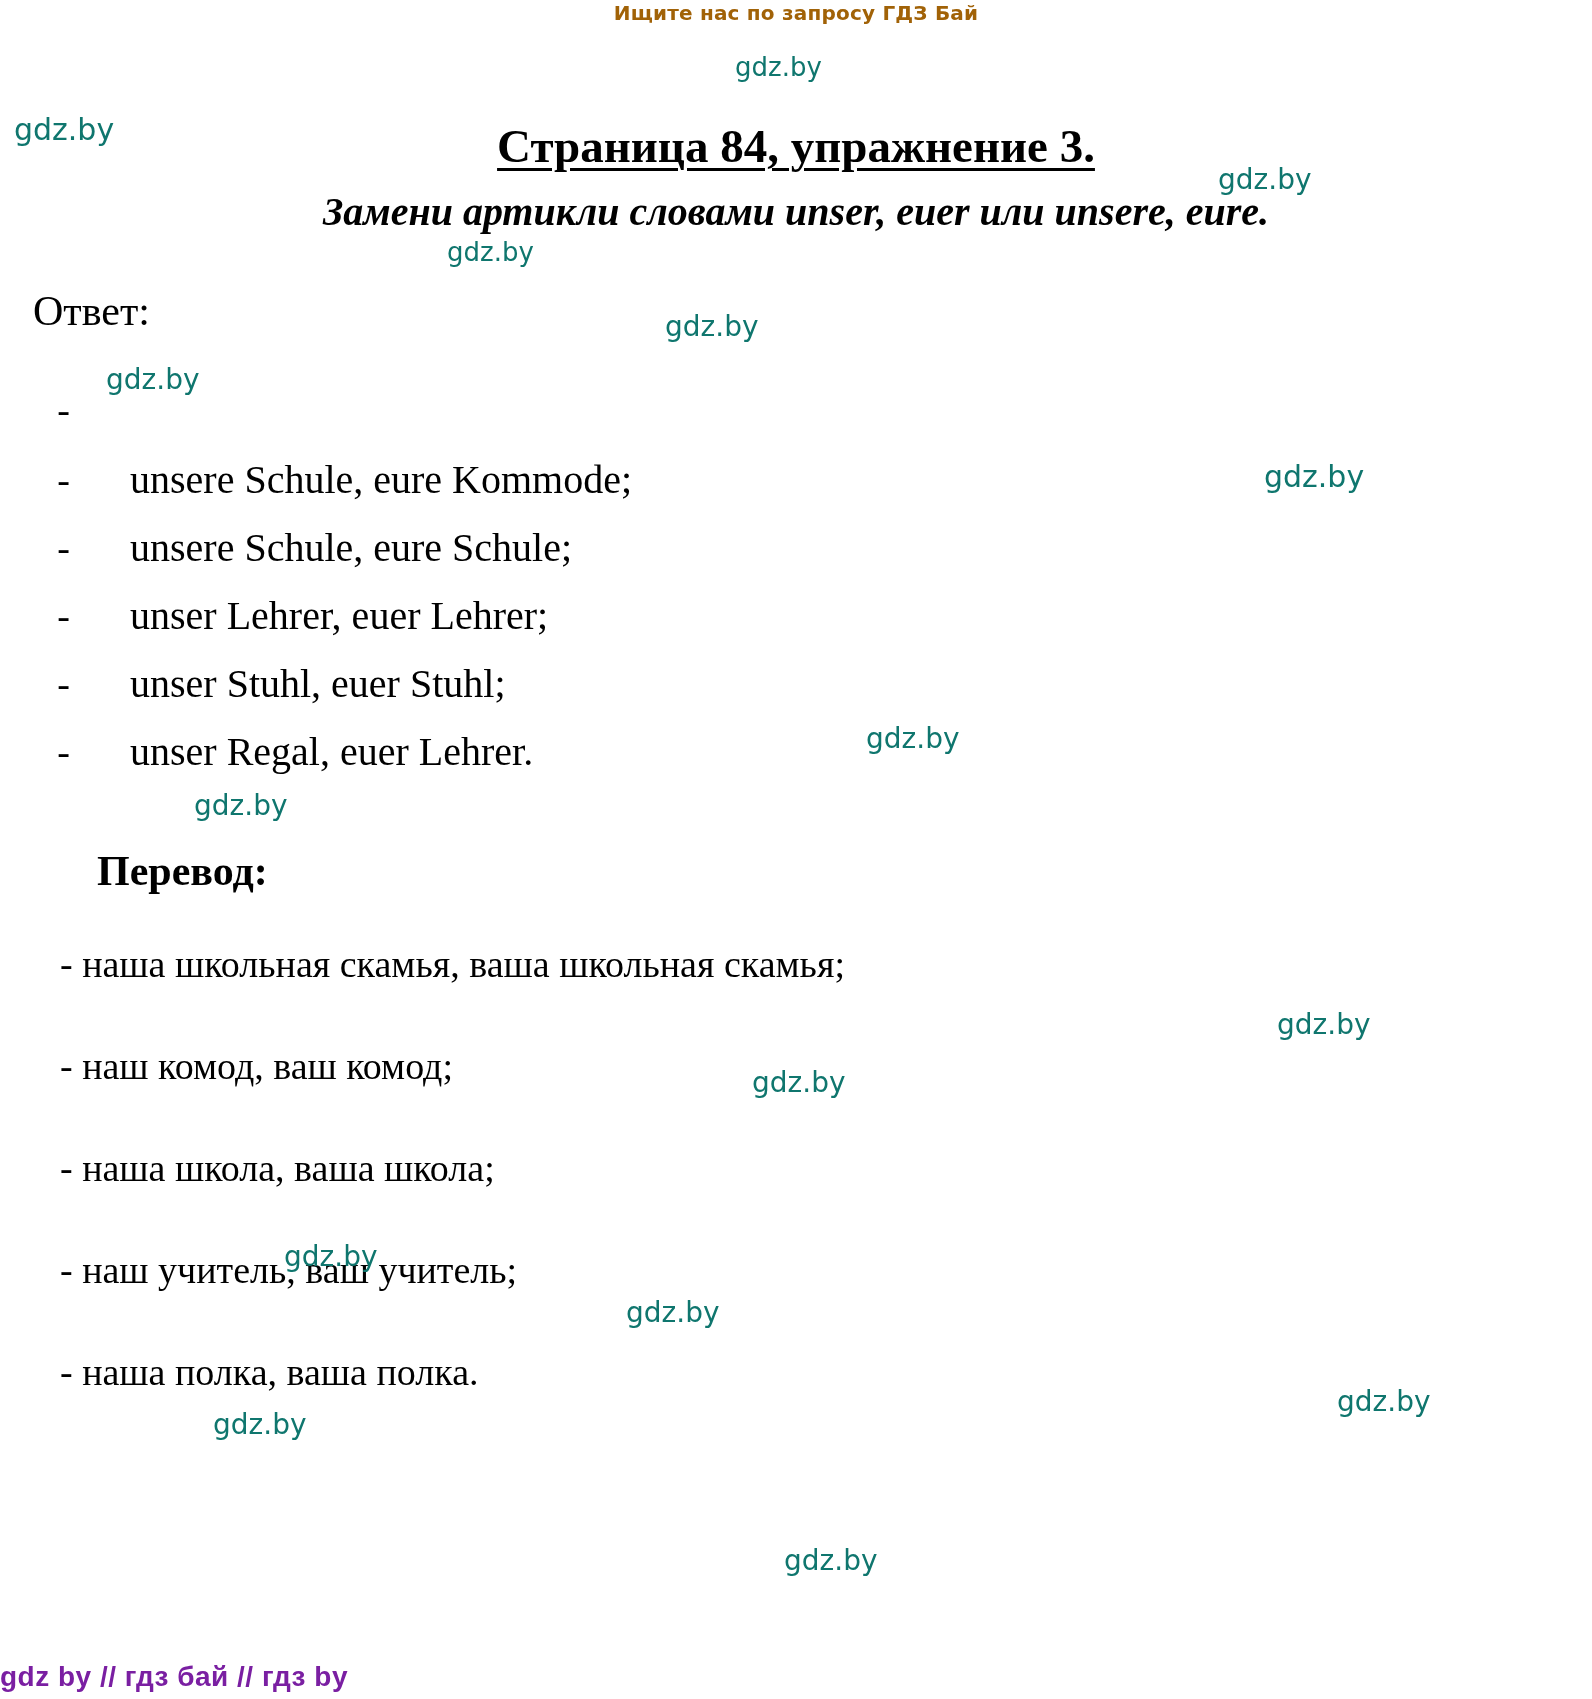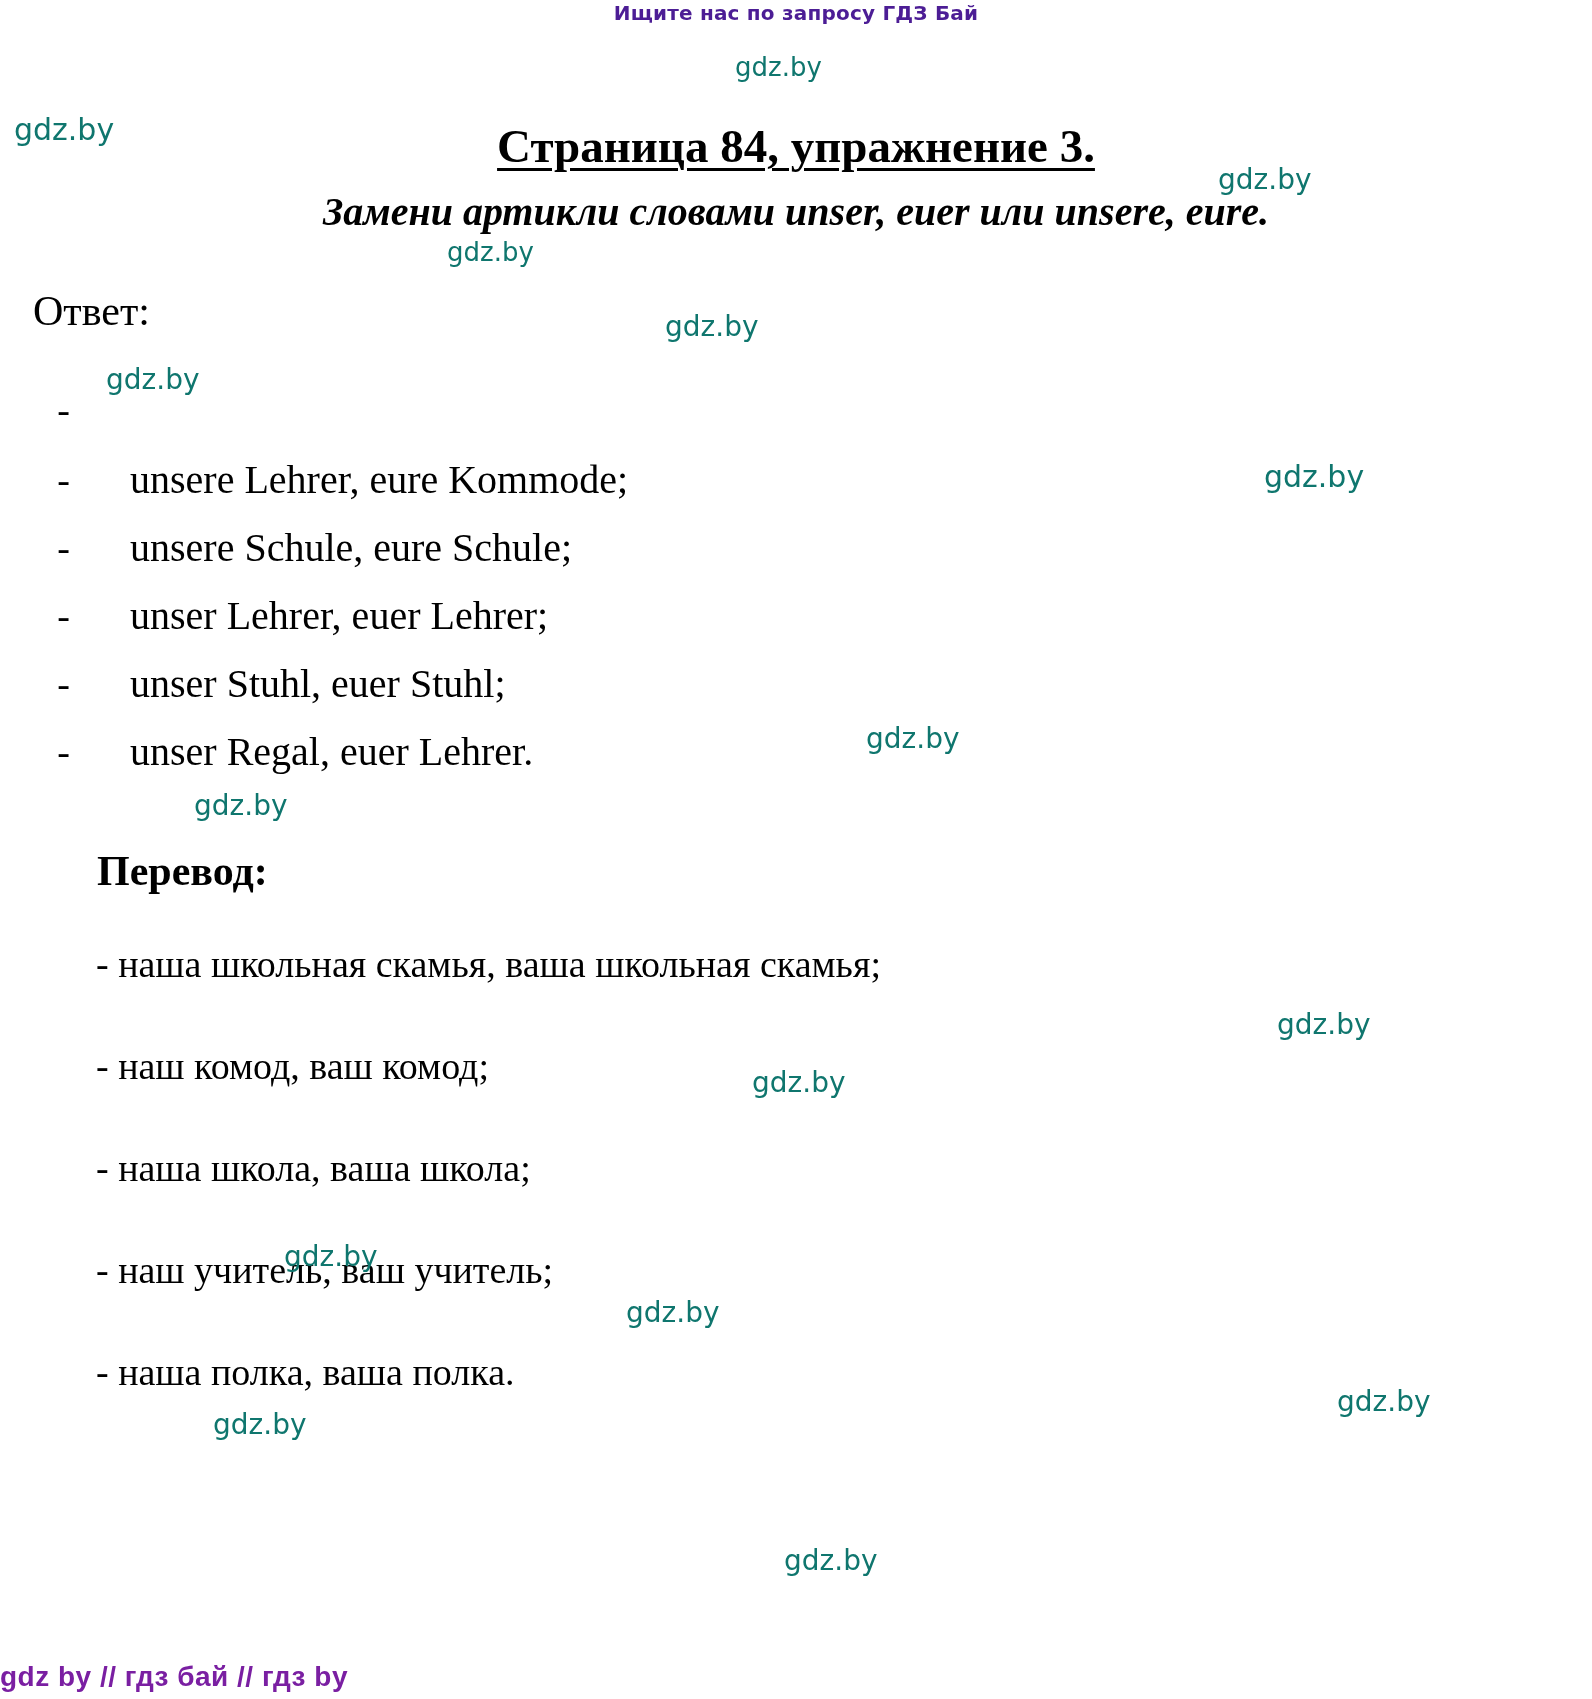--- a/index.html
+++ b/index.html
@@ -117,42 +117,42 @@
 
   
   .translations {
     position: absolute;
     top: 942px;
     left: 0;
     width: 100%;
   }
   .tr-row {
     height: 102px;
-    padding-left: 96px;
+    padding-left: 60px;
     font-size: 38px;
     white-space: nowrap;
   }
 
   
   .footer {
     position: absolute;
     bottom: 6px;
     left: 0;
     width: 100%;
     color: #7a1fa2;
     font-family: Liberation Sans, sans-serif;
     font-size: 28px;
     font-weight: bold;
     letter-spacing: 0.5px;
   }
 </style>
 </head>
 <body style="background: rgb(255, 255, 255); color: rgb(0, 0, 0);">
 
-<div class="top-banner" style="color: #4c1d95;">
+<div class="top-banner" style="color: #a16207;">
   <span>Ищите нас по запросу ГДЗ Бай</span>
 </div>
 
 <h1 class="title">
   <span class="u">Страница 84, упражнение 3.</span>
 </h1>
 
 <div class="task">
   <span>Замени артикли словами unser, euer  или unsere, eure.</span>
 </div>
@@ -160,21 +160,21 @@
 <div class="h-answer">
   <span>Ответ:</span>
 </div>
 
 <div class="answers">
   <div class="ans-row">
     <span class="ans-dash">-</span>
   </div>
   <div class="ans-row">
     <span class="ans-dash">-</span>
-    <span class="ans-text">unsere Lehrer, eure Kommode;</span>
+    <span class="ans-text">unsere Schule, eure Kommode;</span>
   </div>
   <div class="ans-row">
     <span class="ans-dash">-</span>
     <span class="ans-text">unsere Schule, eure Schule;</span>
   </div>
   <div class="ans-row">
     <span class="ans-dash">-</span>
     <span class="ans-text">unser Lehrer, euer Lehrer;</span>
   </div>
   <div class="ans-row">

